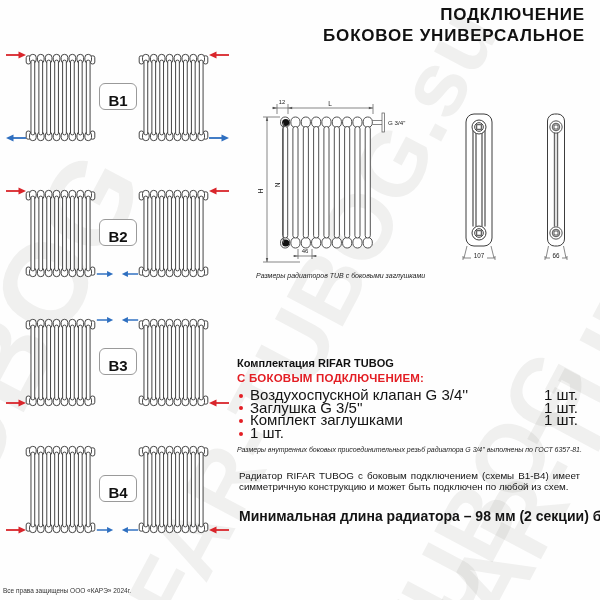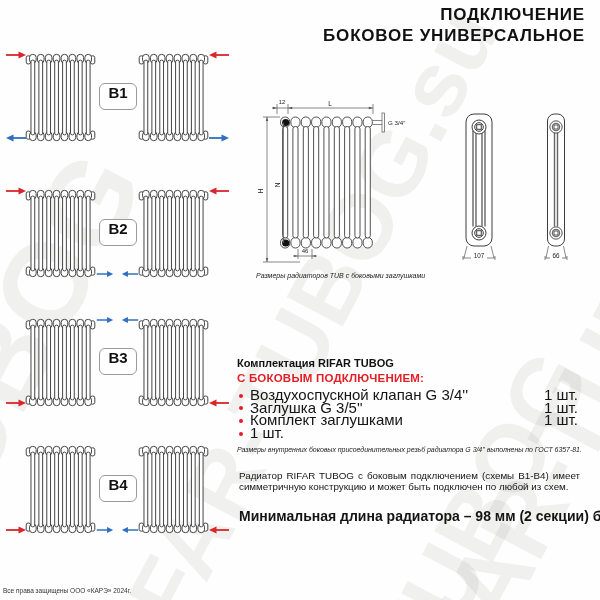--- a/index.html
+++ b/index.html
@@ -13,21 +13,21 @@
   .wm2{left:110px;top:650px;font-size:92px;}
   .wm3{left:400px;top:700px;font-size:100px;}
   .wm4{left:250px;top:900px;font-size:96px;}
   
   .title{position:absolute;top:4px;right:15px;text-align:right;font-weight:bold;
          font-size:17px;line-height:21px;letter-spacing:0.8px;color:#111;}
   
   .row{position:absolute;left:0;width:236px;height:130px;}
   .rad{position:absolute;top:5px;width:69px;height:95px;overflow:visible;}
   .blabel{position:absolute;left:99px;top:38px;width:36px;height:25px;background:#fff;
-          border:1.3px solid #9a9a9a;border-radius:6px;display:flex;align-items:flex-start;
+          border:1.3px solid #9a9a9a;border-radius:6px;display:flex;align-items:flex-end;
           justify-content:center;font-weight:bold;font-size:15px;color:#111;}
   .arrow{position:absolute;width:22px;height:10px;overflow:visible;}
   .arrow line{stroke-width:1.8;}
   .red line{stroke:#d9252b}.red polygon{fill:#d9252b}
   .blue line{stroke:#2e6fc0}.blue polygon{fill:#2e6fc0}
   .flip{transform:scaleX(-1);}
   
   .frontdrawing{position:absolute;left:250px;top:98px;width:200px;height:185px;overflow:visible;}
   .drawcaption{position:absolute;left:256px;top:272px;width:200px;font-style:italic;
                font-size:7px;color:#1a1a1a;}

